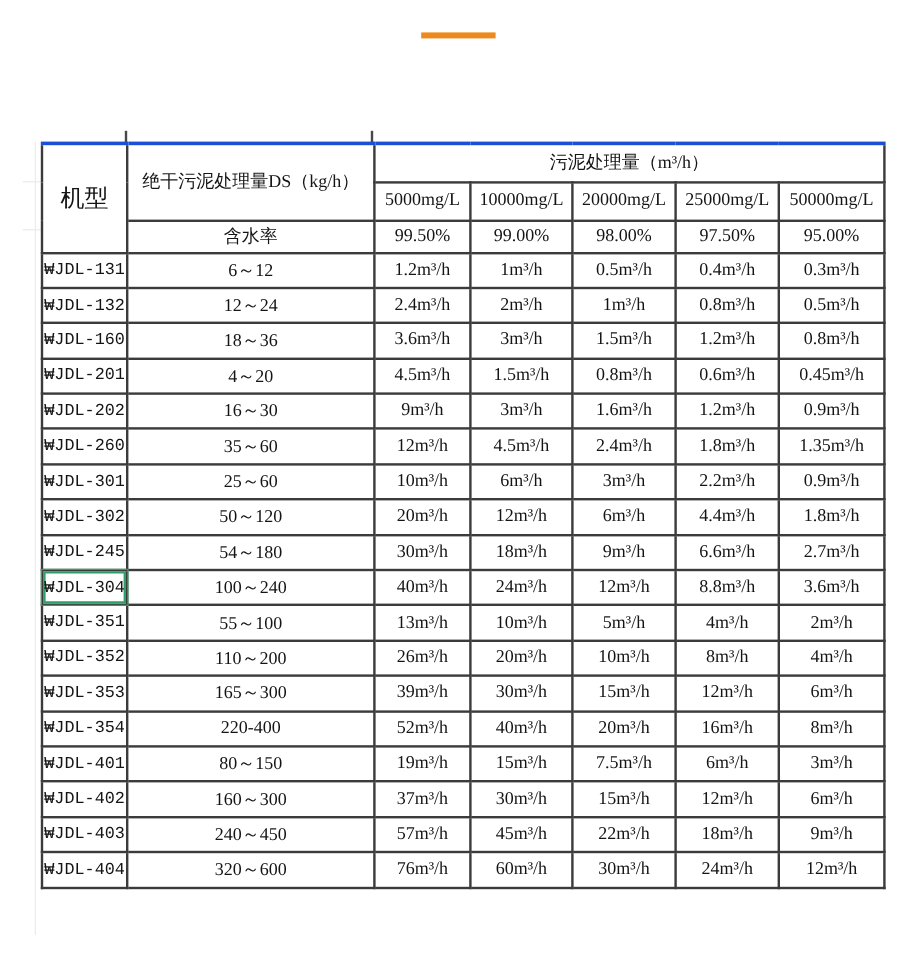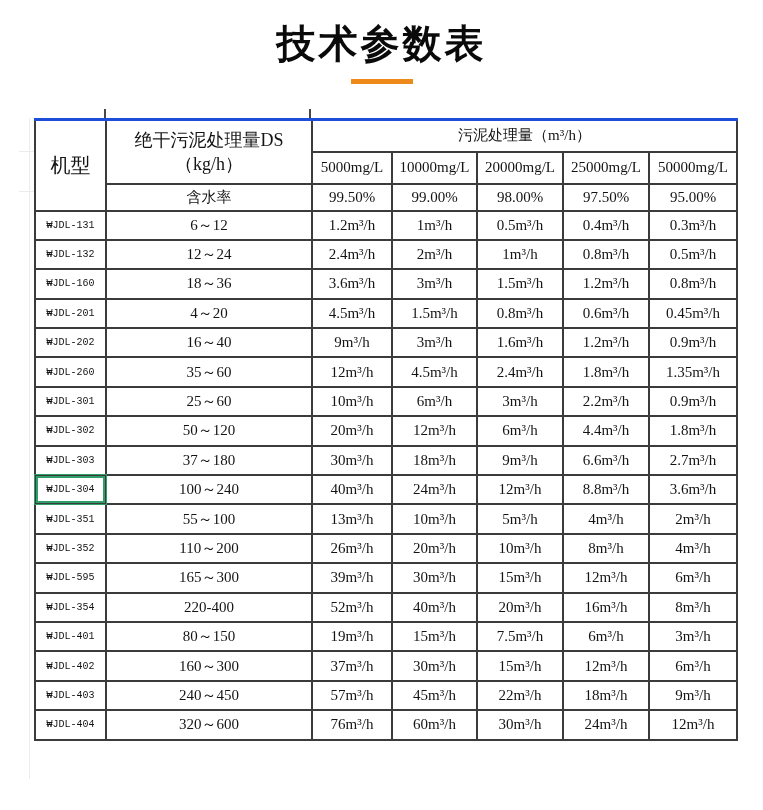--- a/index.html
+++ b/index.html
@@ -22,32 +22,31 @@
   .sheet{position:absolute;left:34px;top:118px;}
   table{border-collapse:collapse;table-layout:fixed;width:702px;}
   th,td{
     border:2px solid #3b3b3b;text-align:center;vertical-align:middle;
     font-weight:normal;padding:0;font-size:15px;color:#141414;overflow:hidden;
   }
   thead tr.h1 th{border-top:3px solid #1d4ed8;}
   tr.h1{height:32px;} tr.h2{height:32px;} tr.h3{height:27px;}
   tbody tr{height:29.4px;}
   th.c-model{font-size:20px;}
-  th.c-ds{font-size:18px;}
+  th.c-ds{font-size:15px;}
   td.model{
     font-family:"Liberation Mono","DejaVu Sans Mono",monospace;
-    font-size:10px;letter-spacing:0px;
+    font-size:14px;letter-spacing:0px;
   }
   td.selected{box-shadow:inset 0 0 0 2px var(--sel,#2f9e68);outline:1px solid var(--sel,#2f9e68);outline-offset:0px;}
 </style>
 </head>
 <body style="--sel: #2f9e68;">
 
 <div class="title-wrap">
-  <h1 class="page-title">技术参数表</h1>
   <div class="title-divider" style="background: rgb(238, 138, 27);"></div>
 </div>
 
 <div class="gl-v"></div>
 <div class="gl-stub" style="top:151px"></div>
 <div class="gl-stub" style="top:191px"></div>
 <div class="tick" style="left:104px"></div>
 <div class="tick" style="left:309px"></div>
 
 <div class="sheet">
@@ -119,21 +118,21 @@
     <td class="ds">4～20</td>
     <td class="val">4.5m³/h</td>
     <td class="val">1.5m³/h</td>
     <td class="val">0.8m³/h</td>
     <td class="val">0.6m³/h</td>
     <td class="val">0.45m³/h</td>
   </tr>
 
   <tr>
     <td class="model">₩JDL-202</td>
-    <td class="ds">16～40</td>
+    <td class="ds">16～30</td>
     <td class="val">9m³/h</td>
     <td class="val">3m³/h</td>
     <td class="val">1.6m³/h</td>
     <td class="val">1.2m³/h</td>
     <td class="val">0.9m³/h</td>
   </tr>
 
   <tr>
     <td class="model">₩JDL-260</td>
     <td class="ds">35～60</td>
@@ -158,22 +157,22 @@
     <td class="model">₩JDL-302</td>
     <td class="ds">50～120</td>
     <td class="val">20m³/h</td>
     <td class="val">12m³/h</td>
     <td class="val">6m³/h</td>
     <td class="val">4.4m³/h</td>
     <td class="val">1.8m³/h</td>
   </tr>
 
   <tr>
-    <td class="model">₩JDL-303</td>
-    <td class="ds">37～180</td>
+    <td class="model">₩JDL-245</td>
+    <td class="ds">54～180</td>
     <td class="val">30m³/h</td>
     <td class="val">18m³/h</td>
     <td class="val">9m³/h</td>
     <td class="val">6.6m³/h</td>
     <td class="val">2.7m³/h</td>
   </tr>
 
   <tr>
     <td class="model selected">₩JDL-304</td>
     <td class="ds">100～240</td>
@@ -198,21 +197,21 @@
     <td class="model">₩JDL-352</td>
     <td class="ds">110～200</td>
     <td class="val">26m³/h</td>
     <td class="val">20m³/h</td>
     <td class="val">10m³/h</td>
     <td class="val">8m³/h</td>
     <td class="val">4m³/h</td>
   </tr>
 
   <tr>
-    <td class="model">₩JDL-595</td>
+    <td class="model">₩JDL-353</td>
     <td class="ds">165～300</td>
     <td class="val">39m³/h</td>
     <td class="val">30m³/h</td>
     <td class="val">15m³/h</td>
     <td class="val">12m³/h</td>
     <td class="val">6m³/h</td>
   </tr>
 
   <tr>
     <td class="model">₩JDL-354</td>

